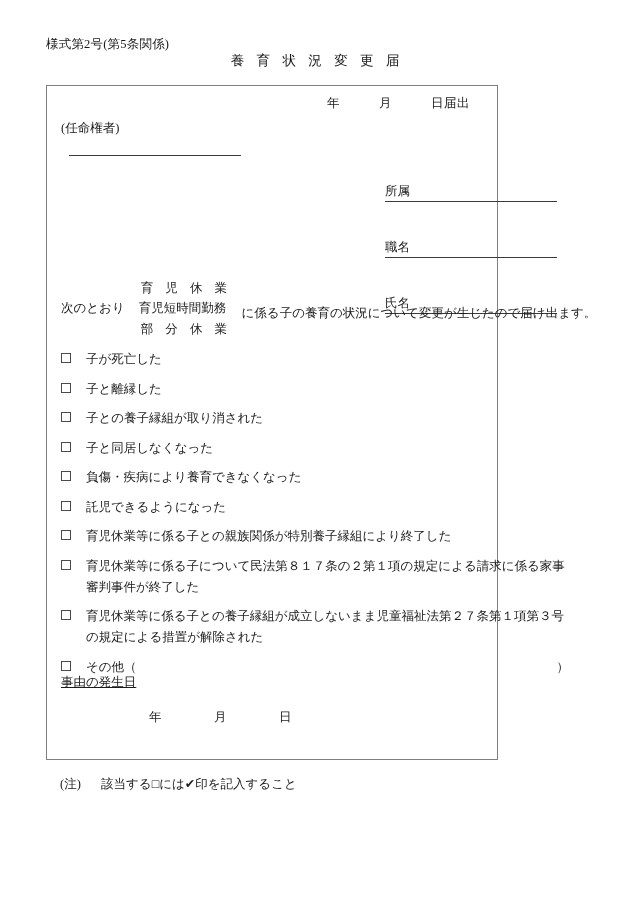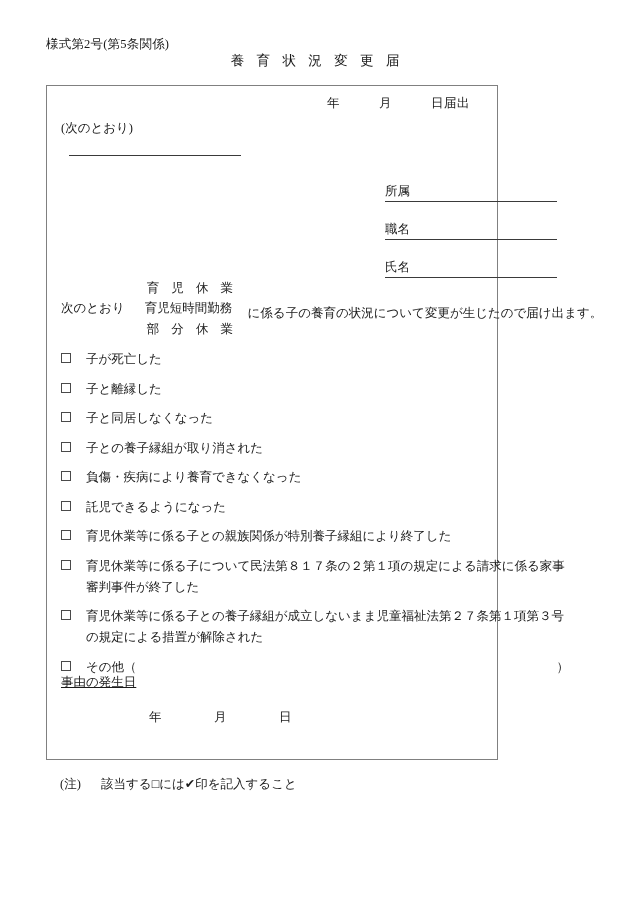--- a/index.html
+++ b/index.html
@@ -80,21 +80,21 @@
   
   .field-rows {
     position: absolute;
     left: 338px;
     top: 97px;
     width: 172px;
   }
   .field-row {
     display: flex;
     align-items: flex-end;
-    margin-bottom: 19px;
+    margin-bottom: 37px;
   }
   .field-label {
     font-size: 12.5px;
     white-space: nowrap;
     border-bottom: 1px solid #3a3a3a;
     padding-bottom: 1px;
   }
   .field-rule {
     flex: 1;
     border-bottom: 1px solid #3a3a3a;
@@ -105,21 +105,21 @@
   .declaration {
     position: absolute;
     left: 14px;
     top: 192px;
     display: flex;
     align-items: center;
     font-size: 12.5px;
     white-space: nowrap;
   }
   .decl-lead {
-    margin-right: 20px;
+    margin-right: 14px;
   }
   .decl-stack {
     display: flex;
     flex-direction: column;
     line-height: 1.62;
   }
   .decl-stack .spread {
     letter-spacing: 4.5px;
     text-indent: 2px;
     text-align: center;
@@ -201,21 +201,21 @@
 
 <div class="page">
 
   <div class="form-code">様式第2号(第5条関係)</div>
   <div class="doc-title">養 育 状 況 変 更 届</div>
 
   <div class="frame">
 
     <div class="submit-date">年　　　月　　　日届出</div>
 
-    <div class="appointer">(次のとおり)</div>
+    <div class="appointer">(任命権者)</div>
     <div class="appointer-rule"></div>
 
     <div class="field-rows">
       <div class="field-row">
         <span class="field-label">所属</span>
         <span class="field-rule"></span>
       </div>
       <div class="field-row">
         <span class="field-label">職名</span>
         <span class="field-rule"></span>
@@ -243,26 +243,26 @@
         <span class="check-text">子が死亡した</span>
       </div>
 
       <div class="check-item">
         <span class="check-box"></span>
         <span class="check-text">子と離縁した</span>
       </div>
 
       <div class="check-item">
         <span class="check-box"></span>
+        <span class="check-text">子との養子縁組が取り消された</span>
+      </div>
+
+      <div class="check-item">
+        <span class="check-box"></span>
         <span class="check-text">子と同居しなくなった</span>
-      </div>
-
-      <div class="check-item">
-        <span class="check-box"></span>
-        <span class="check-text">子との養子縁組が取り消された</span>
       </div>
 
       <div class="check-item">
         <span class="check-box"></span>
         <span class="check-text">負傷・疾病により養育できなくなった</span>
       </div>
 
       <div class="check-item">
         <span class="check-box"></span>
         <span class="check-text">託児できるようになった</span>

